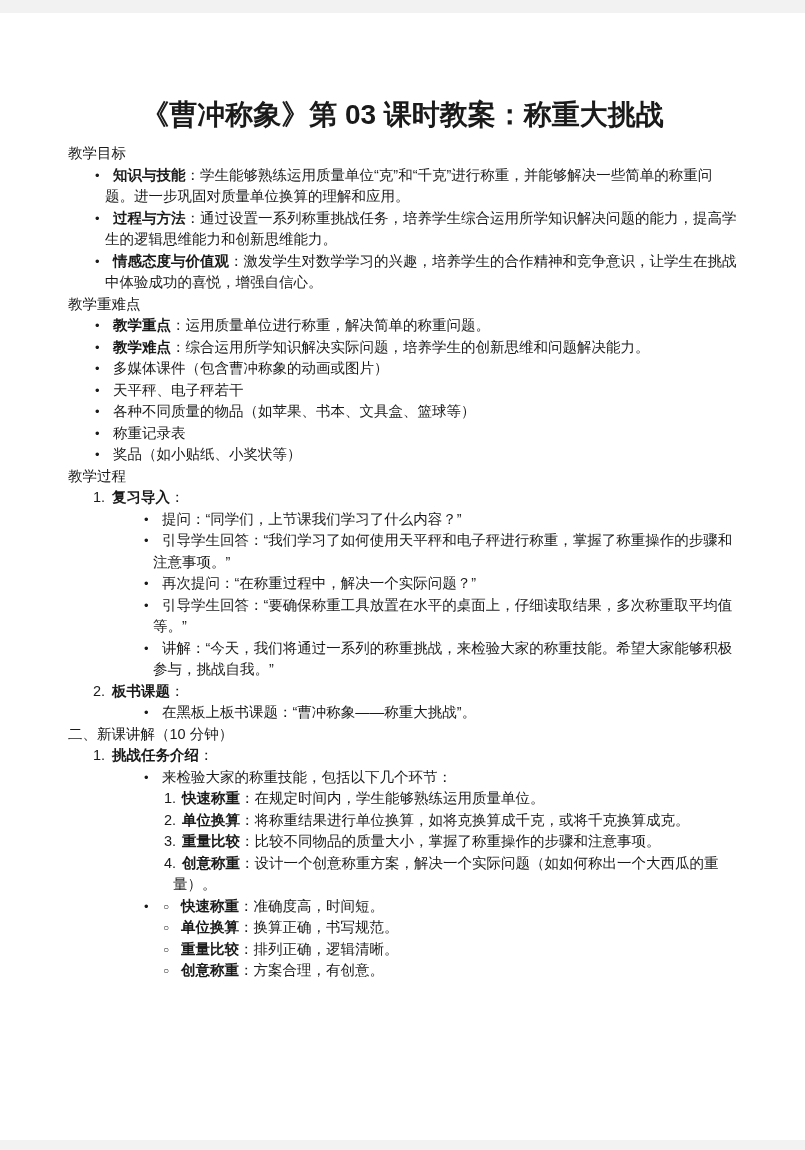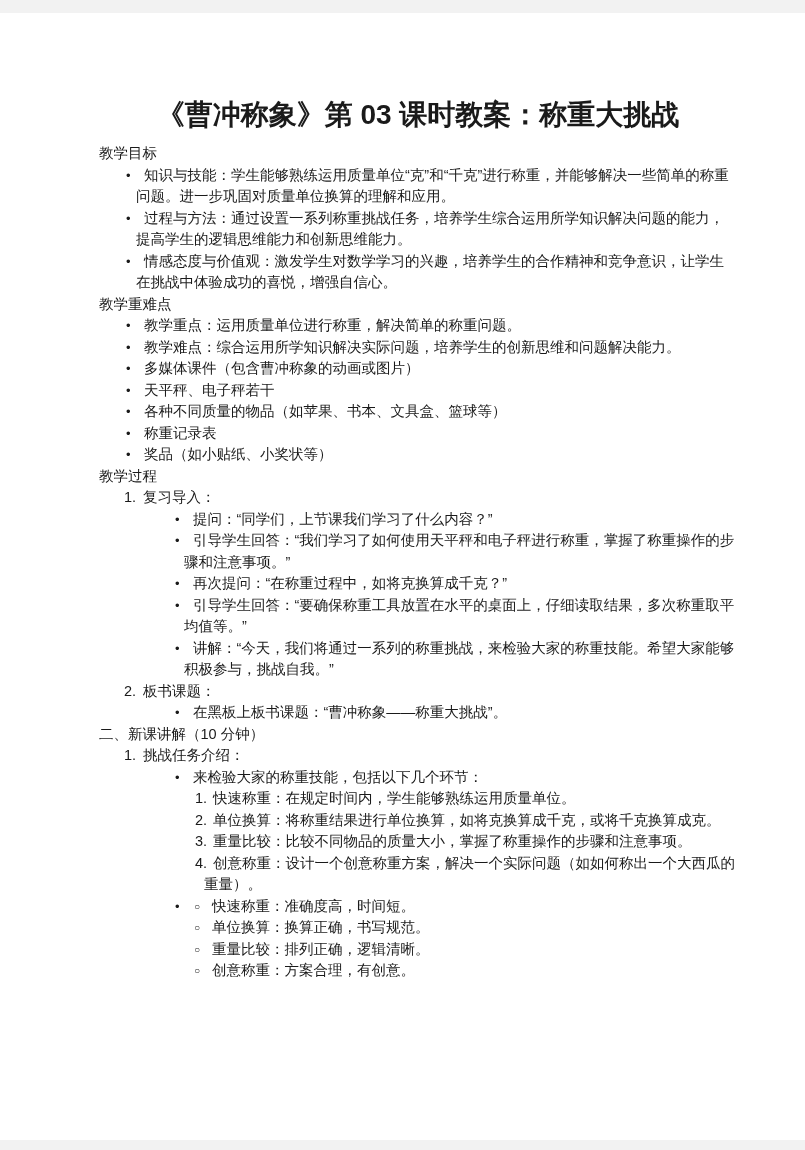--- a/index.html
+++ b/index.html
@@ -13,21 +13,21 @@
     width: 805px;
     min-height: 1150px;
     background: #f2f2f2;
   }
   .page {
     box-sizing: border-box;
     width: 805px;
     min-height: 1127px;
     margin: 13px 0 10px 0;
     background: #ffffff;
-    padding: 82px 68px 60px 99px;
+    padding: 82px 68px 60px 68px;
   }
   .doc-title {
     margin: 0 0 9px 0;
     font-size: 28px;
     line-height: 39px;
     font-weight: 700;
     text-align: center;
     letter-spacing: 0px;
     white-space: nowrap;
   }
@@ -56,21 +56,21 @@
   .n1 > .marker { left: 25px; }
   
   .b2 { padding-left: 85px; text-indent: 9px; }
   .b2 > .marker { left: 76px; font-size: 13px; }
   
   .n3 { padding-left: 105px; text-indent: 9px; }
   .n3 > .marker { left: 96px; }
   
   .c3 { padding-left: 105px; text-indent: 8px; }
   .c3 > .marker { left: 95px; font-size: 10px; }
-  .lbl { font-weight: 400; }
+  .lbl { font-weight: 700; }
 </style>
 </head>
 <body>
 
 <div class="canvas">
   <div class="page">
     <h1 class="doc-title">《曹冲称象》第 03 课时教案：称重大挑战</h1>
     <div class="doc-body" id="doc-body">
         <div class="heading">教学目标</div>
         <div class="li b1"><span class="marker">•</span><span class="lbl">知识与技能</span><span>：学生能够熟练运用质量单位“克”和“千克”进行称重，并能够解决一些简单的称重问题。进一步巩固对质量单位换算的理解和应用。</span></div>
@@ -81,21 +81,21 @@
         <div class="li b1"><span class="marker">•</span><span class="lbl">教学难点</span><span>：综合运用所学知识解决实际问题，培养学生的创新思维和问题解决能力。</span></div>
         <div class="li b1"><span class="marker">•</span><span>多媒体课件（包含曹冲称象的动画或图片）</span></div>
         <div class="li b1"><span class="marker">•</span><span>天平秤、电子秤若干</span></div>
         <div class="li b1"><span class="marker">•</span><span>各种不同质量的物品（如苹果、书本、文具盒、篮球等）</span></div>
         <div class="li b1"><span class="marker">•</span><span>称重记录表</span></div>
         <div class="li b1"><span class="marker">•</span><span>奖品（如小贴纸、小奖状等）</span></div>
         <div class="heading">教学过程</div>
         <div class="li n1"><span class="marker">1.</span><span class="lbl">复习导入</span><span>：</span></div>
         <div class="li b2"><span class="marker">•</span><span>提问：“同学们，上节课我们学习了什么内容？”</span></div>
         <div class="li b2"><span class="marker">•</span><span>引导学生回答：“我们学习了如何使用天平秤和电子秤进行称重，掌握了称重操作的步骤和注意事项。”</span></div>
-        <div class="li b2"><span class="marker">•</span><span>再次提问：“在称重过程中，如将克换算成千克？”</span></div>
+        <div class="li b2"><span class="marker">•</span><span>再次提问：“在称重过程中，解决一个实际问题？”</span></div>
         <div class="li b2"><span class="marker">•</span><span>引导学生回答：“要确保称重工具放置在水平的桌面上，仔细读取结果，多次称重取平均值等。”</span></div>
         <div class="li b2"><span class="marker">•</span><span>讲解：“今天，我们将通过一系列的称重挑战，来检验大家的称重技能。希望大家能够积极参与，挑战自我。”</span></div>
         <div class="li n1"><span class="marker">2.</span><span class="lbl">板书课题</span><span>：</span></div>
         <div class="li b2"><span class="marker">•</span><span>在黑板上板书课题：“曹冲称象——称重大挑战”。</span></div>
         <div class="heading">二、新课讲解（10 分钟）</div>
         <div class="li n1"><span class="marker">1.</span><span class="lbl">挑战任务介绍</span><span>：</span></div>
         <div class="li b2"><span class="marker">•</span><span>来检验大家的称重技能，包括以下几个环节：</span></div>
         <div class="li n3"><span class="marker">1.</span><span class="lbl">快速称重</span><span>：在规定时间内，学生能够熟练运用质量单位。</span></div>
         <div class="li n3"><span class="marker">2.</span><span class="lbl">单位换算</span><span>：将称重结果进行单位换算，如将克换算成千克，或将千克换算成克。</span></div>
         <div class="li n3"><span class="marker">3.</span><span class="lbl">重量比较</span><span>：比较不同物品的质量大小，掌握了称重操作的步骤和注意事项。</span></div>

